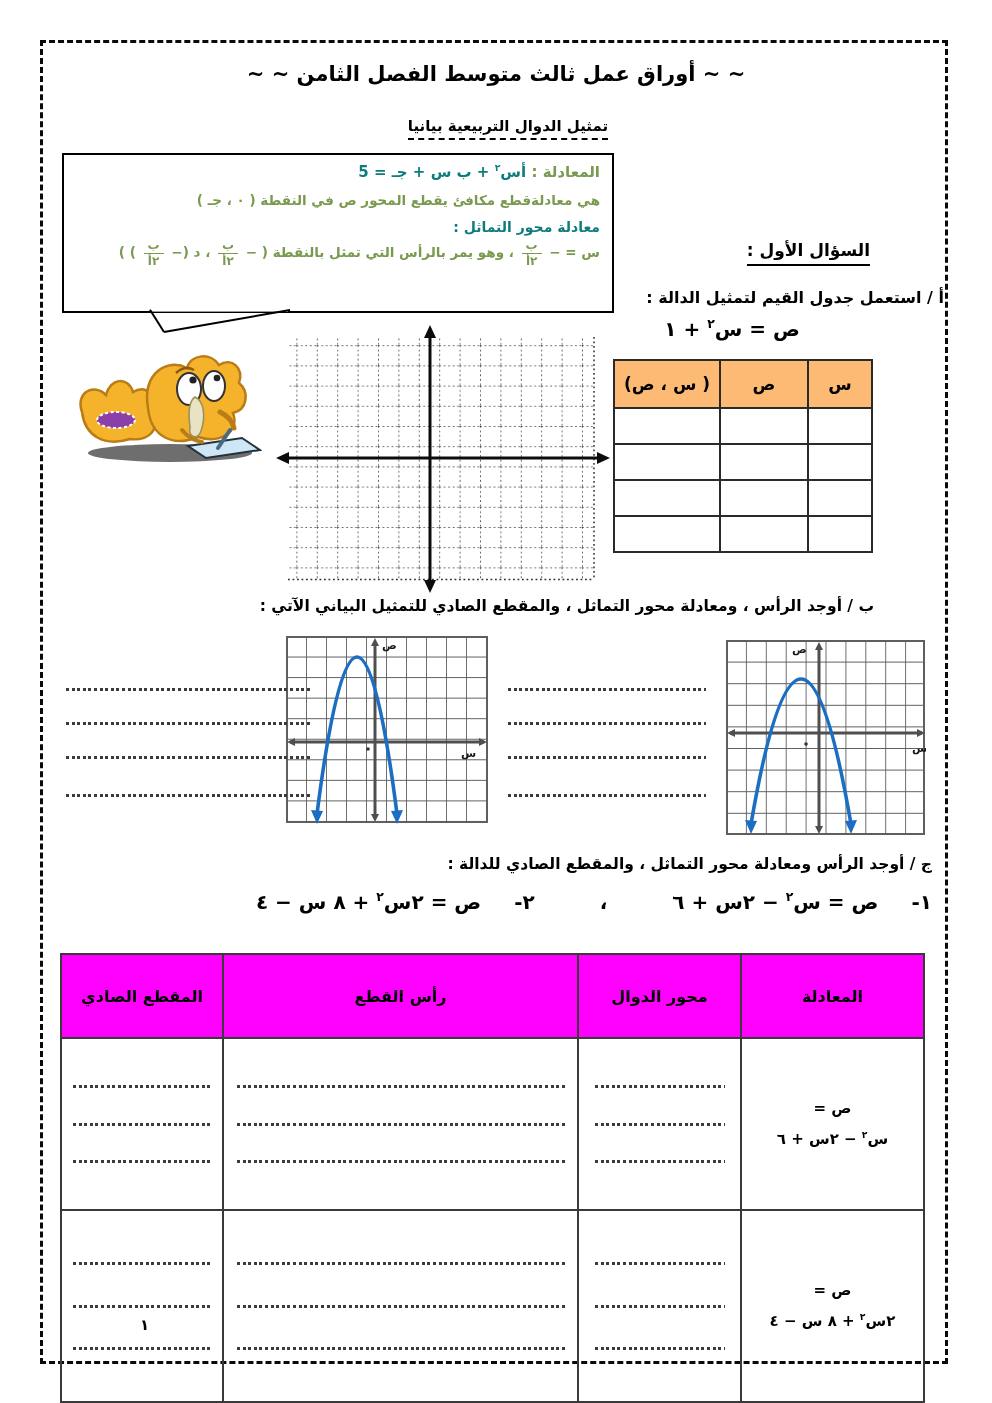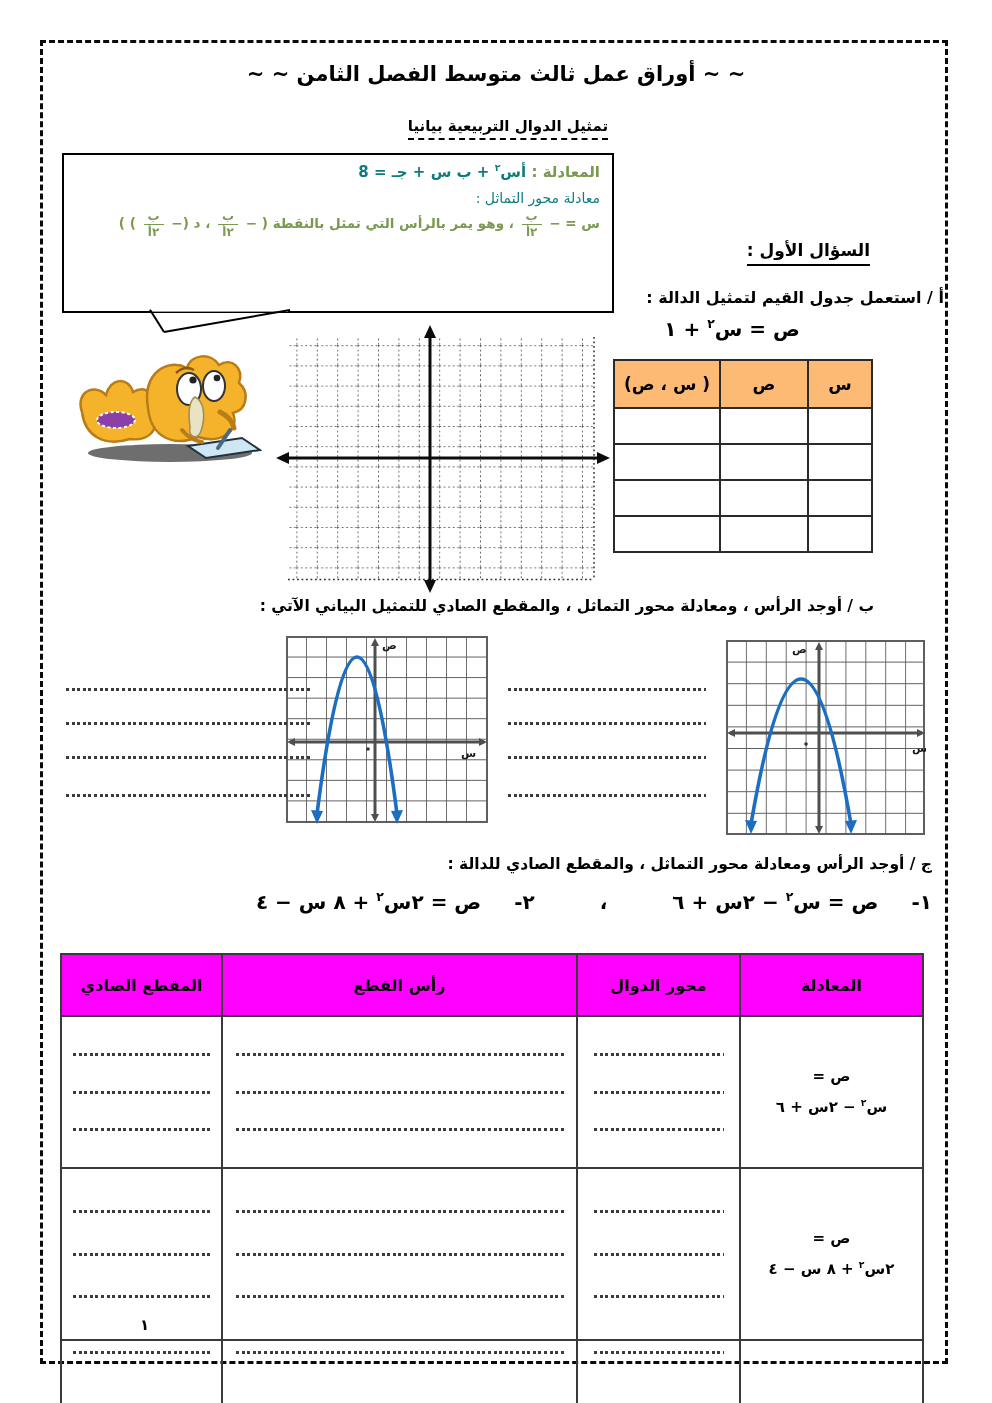--- a/index.html
+++ b/index.html
@@ -13,21 +13,21 @@
   
   .title{left:0;top:62px;width:992px;text-align:center;font-size:21px;font-weight:bold;}
   .subtitle-wrap{left:12px;top:116px;width:992px;text-align:center;}
   .subtitle-wrap span{display:inline-block;font-size:15px;font-weight:bold;border-bottom:2px dashed #000;padding-bottom:3px;}
   
   .bubble{left:62px;top:153px;width:552px;height:160px;border:2px solid #000;background:#fff;direction:rtl;text-align:right;padding:7px 12px 0 6px;box-sizing:border-box;}
   .bubble .l1{font-size:15px;font-weight:bold;}
   .olive{color:#7a9a4f;}
   .teal{color:#0e7c7c;}
   .bubble .body{font-size:13.5px;font-weight:bold;line-height:1.5;margin-top:9px;}
-  .bubble .axis{font-size:14px;font-weight:normal;margin-top:9px;}
+  .bubble .axis{font-size:14px;font-weight:bold;margin-top:9px;}
   .bubble .sym{font-size:13.5px;font-weight:bold;margin-top:4px;}
   .frac{display:inline-flex;flex-direction:column;vertical-align:middle;text-align:center;line-height:1.05;font-size:12px;margin:0 3px;}
   .frac .num{border-bottom:1.6px solid currentColor;padding:0 4px 1px;}
   .frac .den{padding-top:1px;}
   .tail{position:absolute;left:86px;top:100%;margin-top:-2px;width:142px;height:26px;overflow:visible;}
   
   .q1-heading{top:240px;right:122px;font-size:17px;font-weight:bold;border-bottom:2px solid #000;padding-bottom:4px;direction:rtl;}
   .part-a{top:288px;right:48px;font-size:16px;font-weight:bold;direction:rtl;}
   .func-line{top:316px;right:192px;font-size:20px;font-weight:bold;direction:rtl;}
   sup{font-size:0.62em;}
@@ -46,21 +46,21 @@
   .dots{height:3px;background-image:repeating-linear-gradient(to right,#3b3b3b 0 3px,transparent 3px 5.6px);}
   .blank-group .dots{position:absolute;left:0;}
   .bg-left{left:66px;top:680px;width:244px;height:120px;}
   .bg-mid{left:508px;top:680px;width:198px;height:120px;}
   .blank-group .d1{top:8px;width:100%;}
   .blank-group .d2{top:42px;width:100%;}
   .blank-group .d3{top:76px;width:100%;}
   .blank-group .d4{top:114px;width:100%;}
   
   table.big{left:60px;top:953px;position:absolute;border-collapse:collapse;direction:rtl;table-layout:fixed;background:transparent;}
-  table.big th,table.big td{border:2px solid #3a3a3a;padding:0;text-align:center;}
+  table.big th,table.big td{border:2px solid #3a3a3a;padding:11px;text-align:center;}
   table.big th{background:#ff00ff;font-size:16px;font-weight:bold;height:60px;}
   table.big td{vertical-align:middle;}
   .eq-cell{text-align:center;font-size:15px;font-weight:bold;direction:rtl;line-height:2.1;}
   .ans-cell{height:100%;}
   .ans-flex{display:flex;flex-direction:column;justify-content:space-evenly;height:148px;}
   .row2 .ans-flex{height:168px;}
   .ans-flex .dots{margin:0 auto;}
   .w-sect{width:138px;}
   .w-vertex{width:328px;}
   .w-axis{width:130px;}
@@ -74,24 +74,25 @@
 
 <div class="abs title">~ ~ أوراق عمل ثالث متوسط الفصل الثامن ~ ~</div>
 <div class="abs subtitle-wrap">
   <span>تمثيل الدوال التربيعية بيانيا</span>
 </div>
 
 <div class="abs bubble">
   <div class="l1">
     <span class="olive">المعادلة :</span>
     <span class="teal">
-      <span>أس</span><sup>٢</sup><span> + ب س + جـ = 8</span>
+      <span>أس</span><sup>٢</sup><span> + ب س + جـ = 5</span>
     </span>
   </div>
   <div class="body olive">
+    <div>هي معادلةقطع مكافئ  يقطع المحور ص في النقطة ( ٠ ، جـ )</div>
   </div>
   <div class="axis teal">معادلة محور التماثل :</div>
   <div class="sym olive">
     <span>س = −</span>
     <span class="frac">
         <span class="num">ب</span>
         <span class="den">٢أ</span>
       </span>
     <span>، وهو يمر بالرأس التي تمثل بالنقطة ( −</span>
     <span class="frac">

